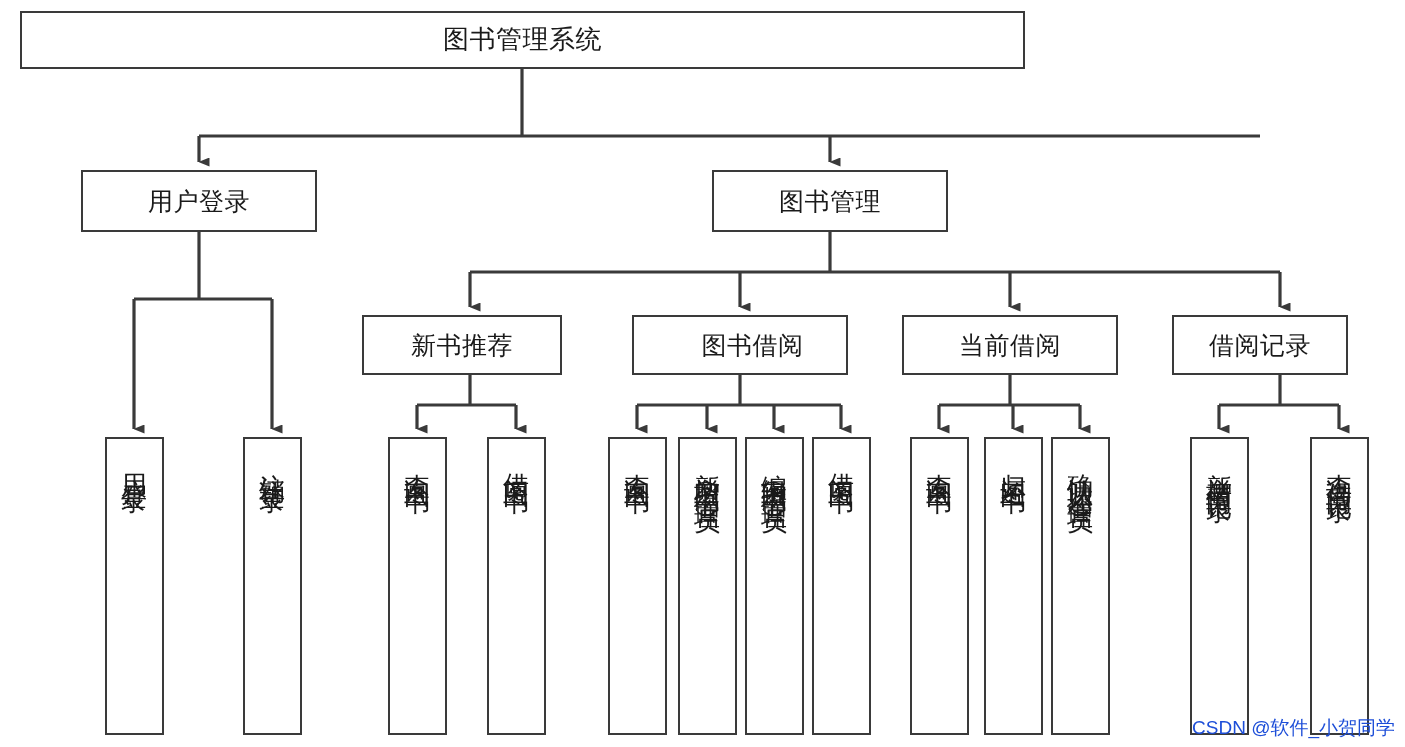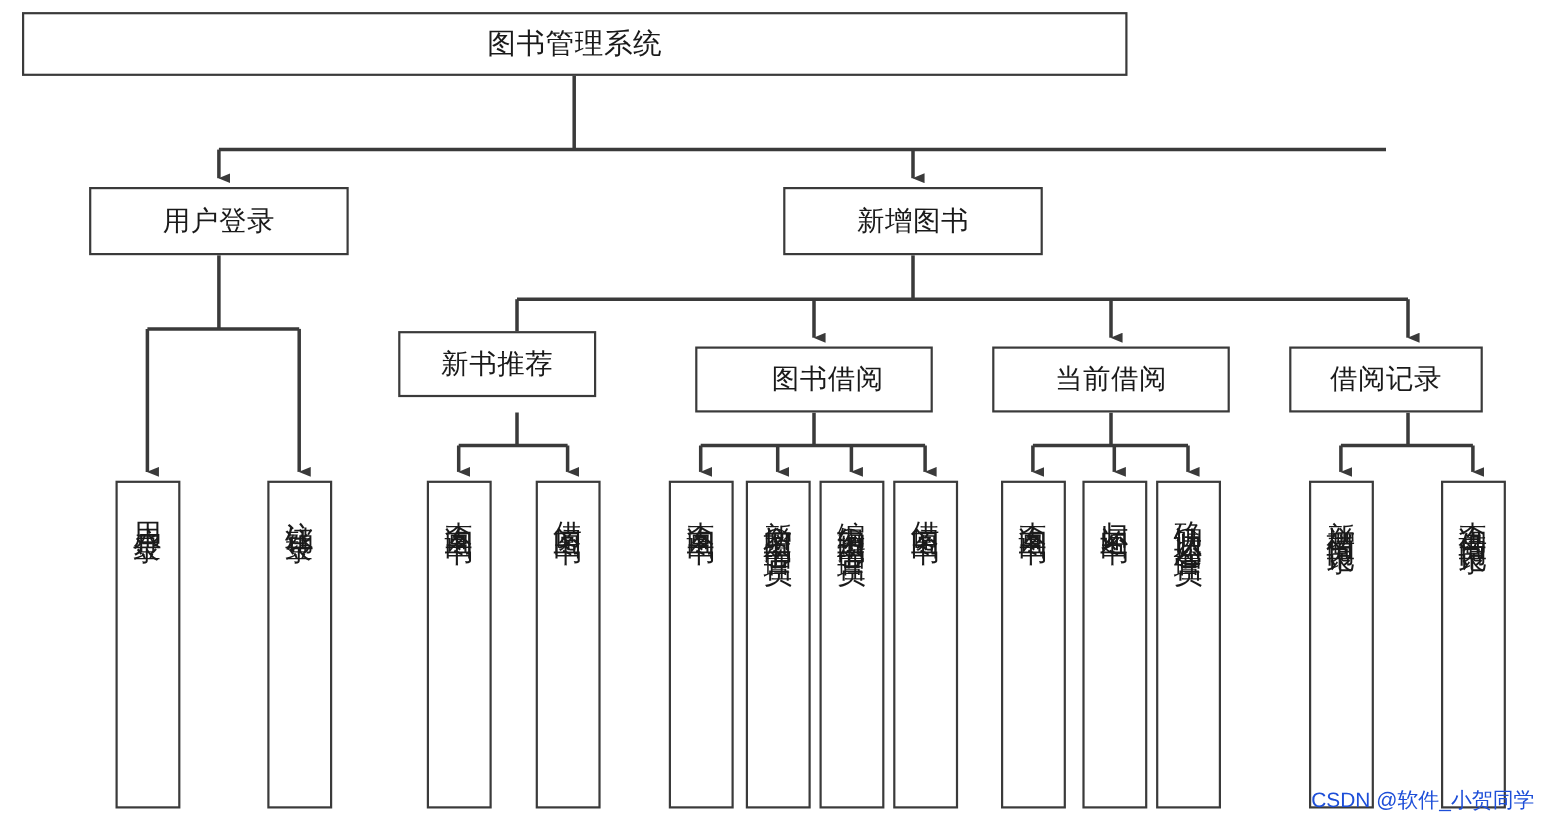--- a/index.html
+++ b/index.html
@@ -122,24 +122,24 @@
   </svg>
 
   <div class="node-box horizontal root" style="left:20px; top:11px; width:1005px; height:58px;">
     <span class="node-label">图书管理系统</span>
   </div>
 
   <div class="node-box horizontal" style="left:81px; top:170px; width:236px; height:62px;">
     <span class="node-label">用户登录</span>
   </div>
   <div class="node-box horizontal" style="left:712px; top:170px; width:236px; height:62px;">
-    <span class="node-label">新增图书</span>
+    <span class="node-label">图书管理</span>
   </div>
 
-  <div class="node-box horizontal" style="left:362px; top:301px; width:180px; height:60px;">
+  <div class="node-box horizontal" style="left:362px; top:315px; width:200px; height:60px;">
     <span class="node-label">新书推荐</span>
   </div>
   <div class="node-box horizontal" style="left:632px; top:315px; width:216px; height:60px;padding-left:25px;">
     <span class="node-label">图书借阅</span>
   </div>
   <div class="node-box horizontal" style="left:902px; top:315px; width:216px; height:60px;">
     <span class="node-label">当前借阅</span>
   </div>
   <div class="node-box horizontal" style="left:1172px; top:315px; width:176px; height:60px;">
     <span class="node-label">借阅记录</span>

